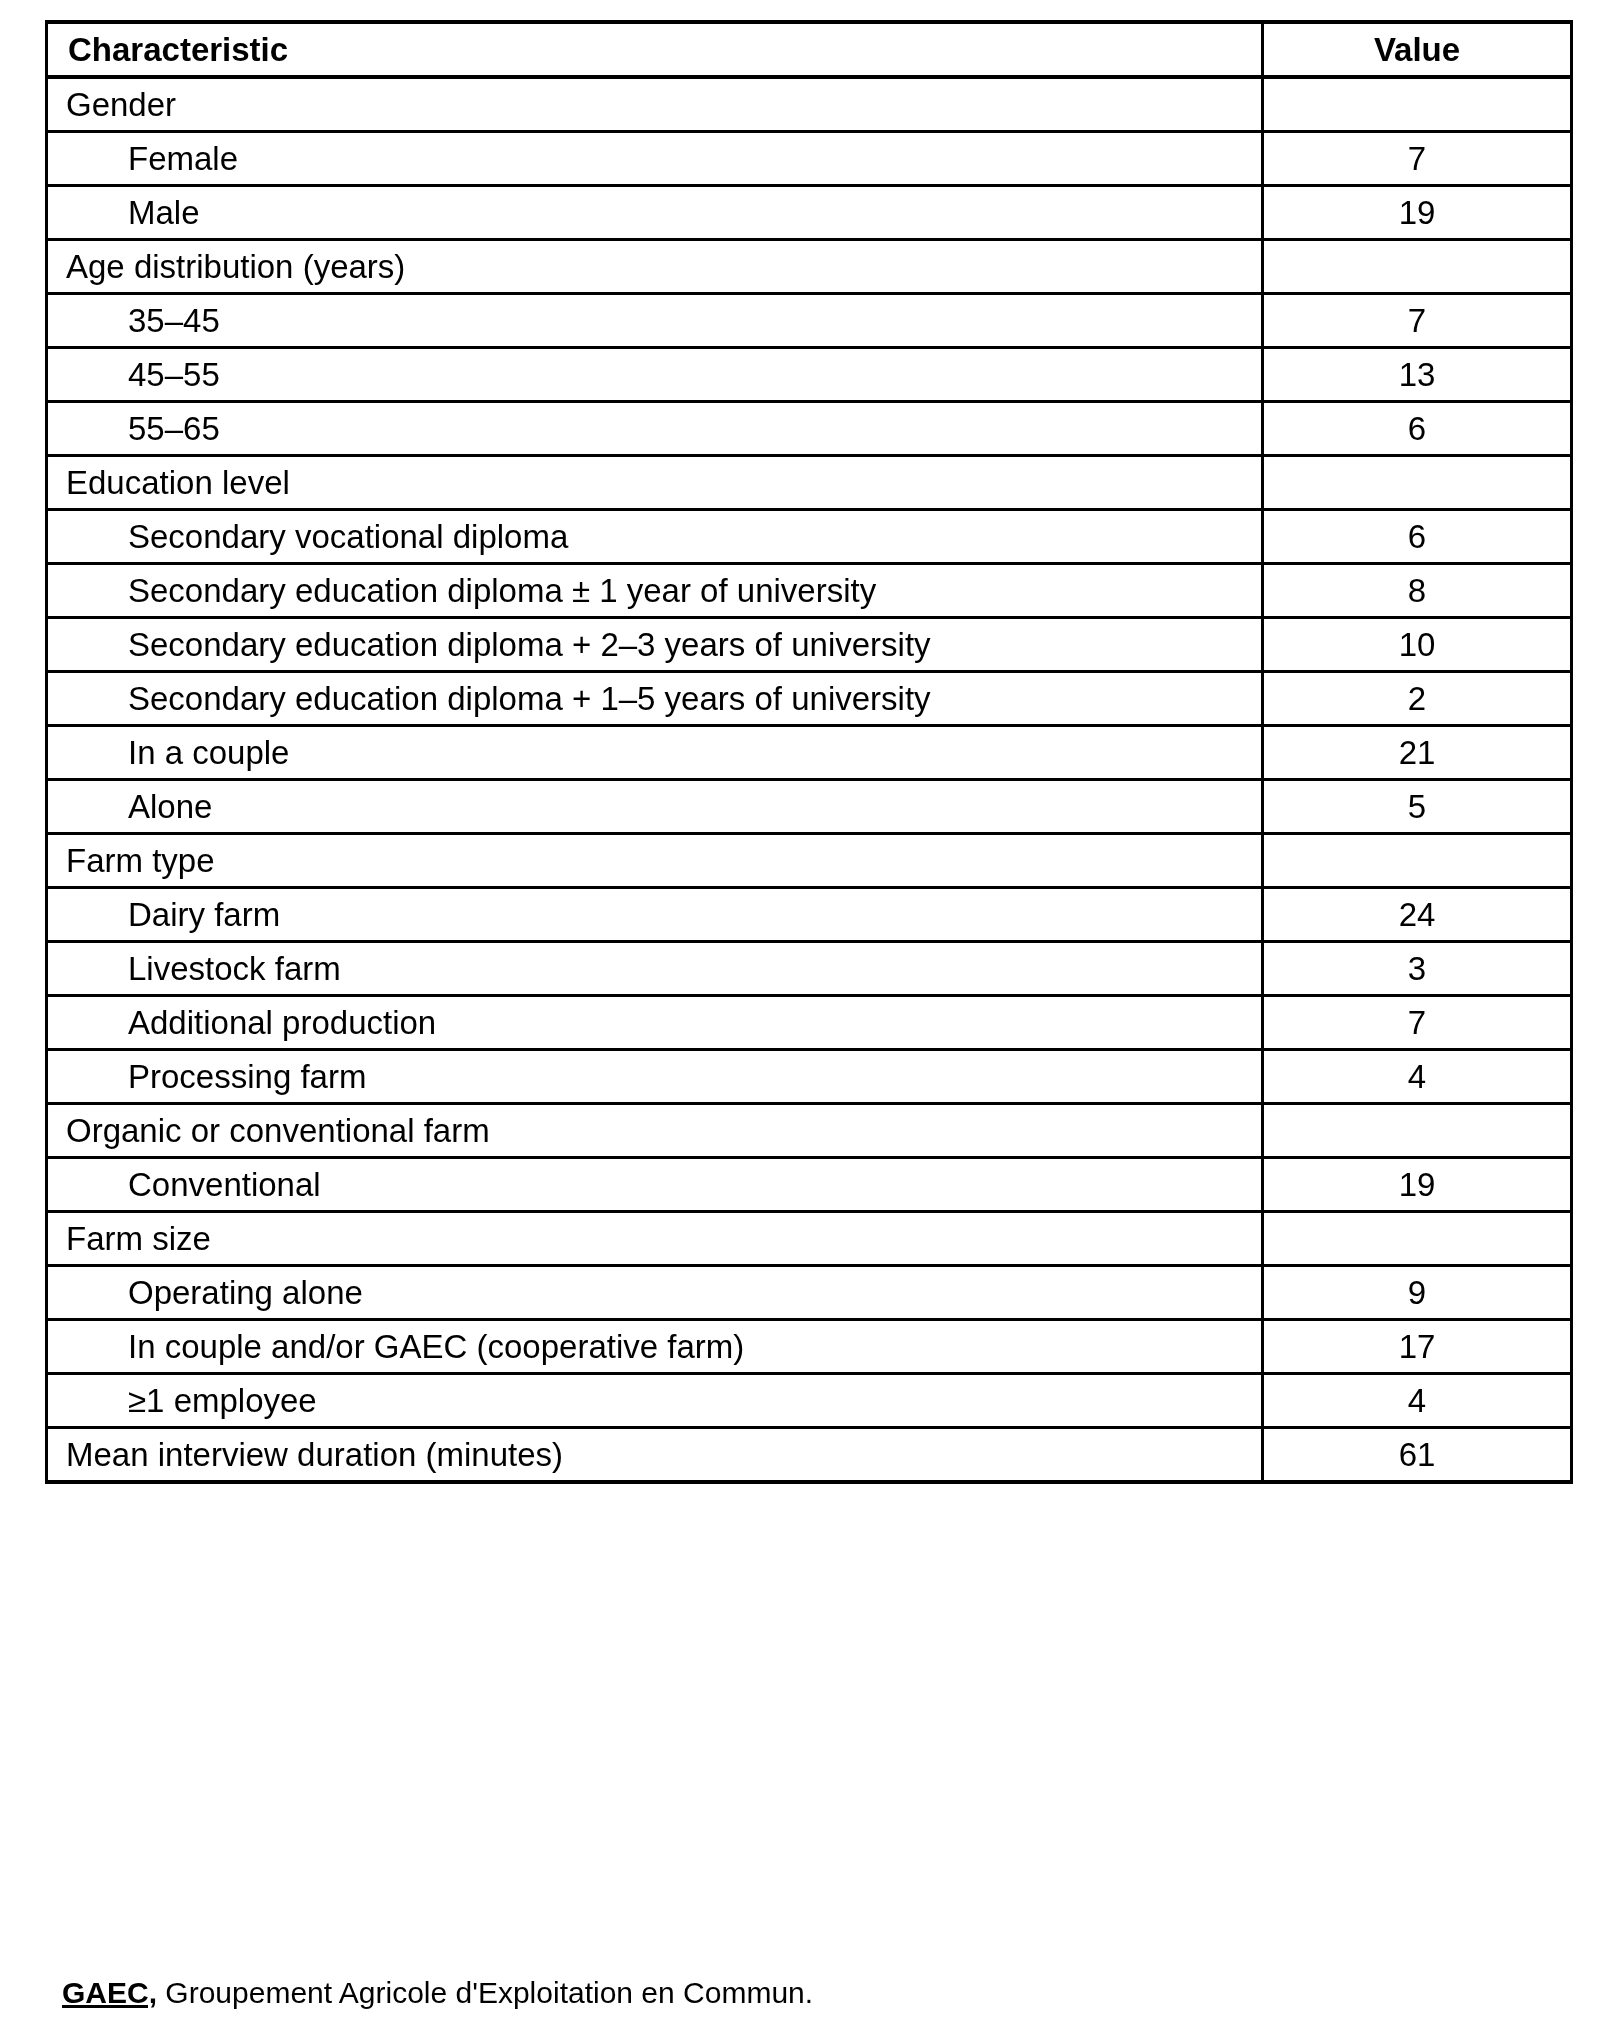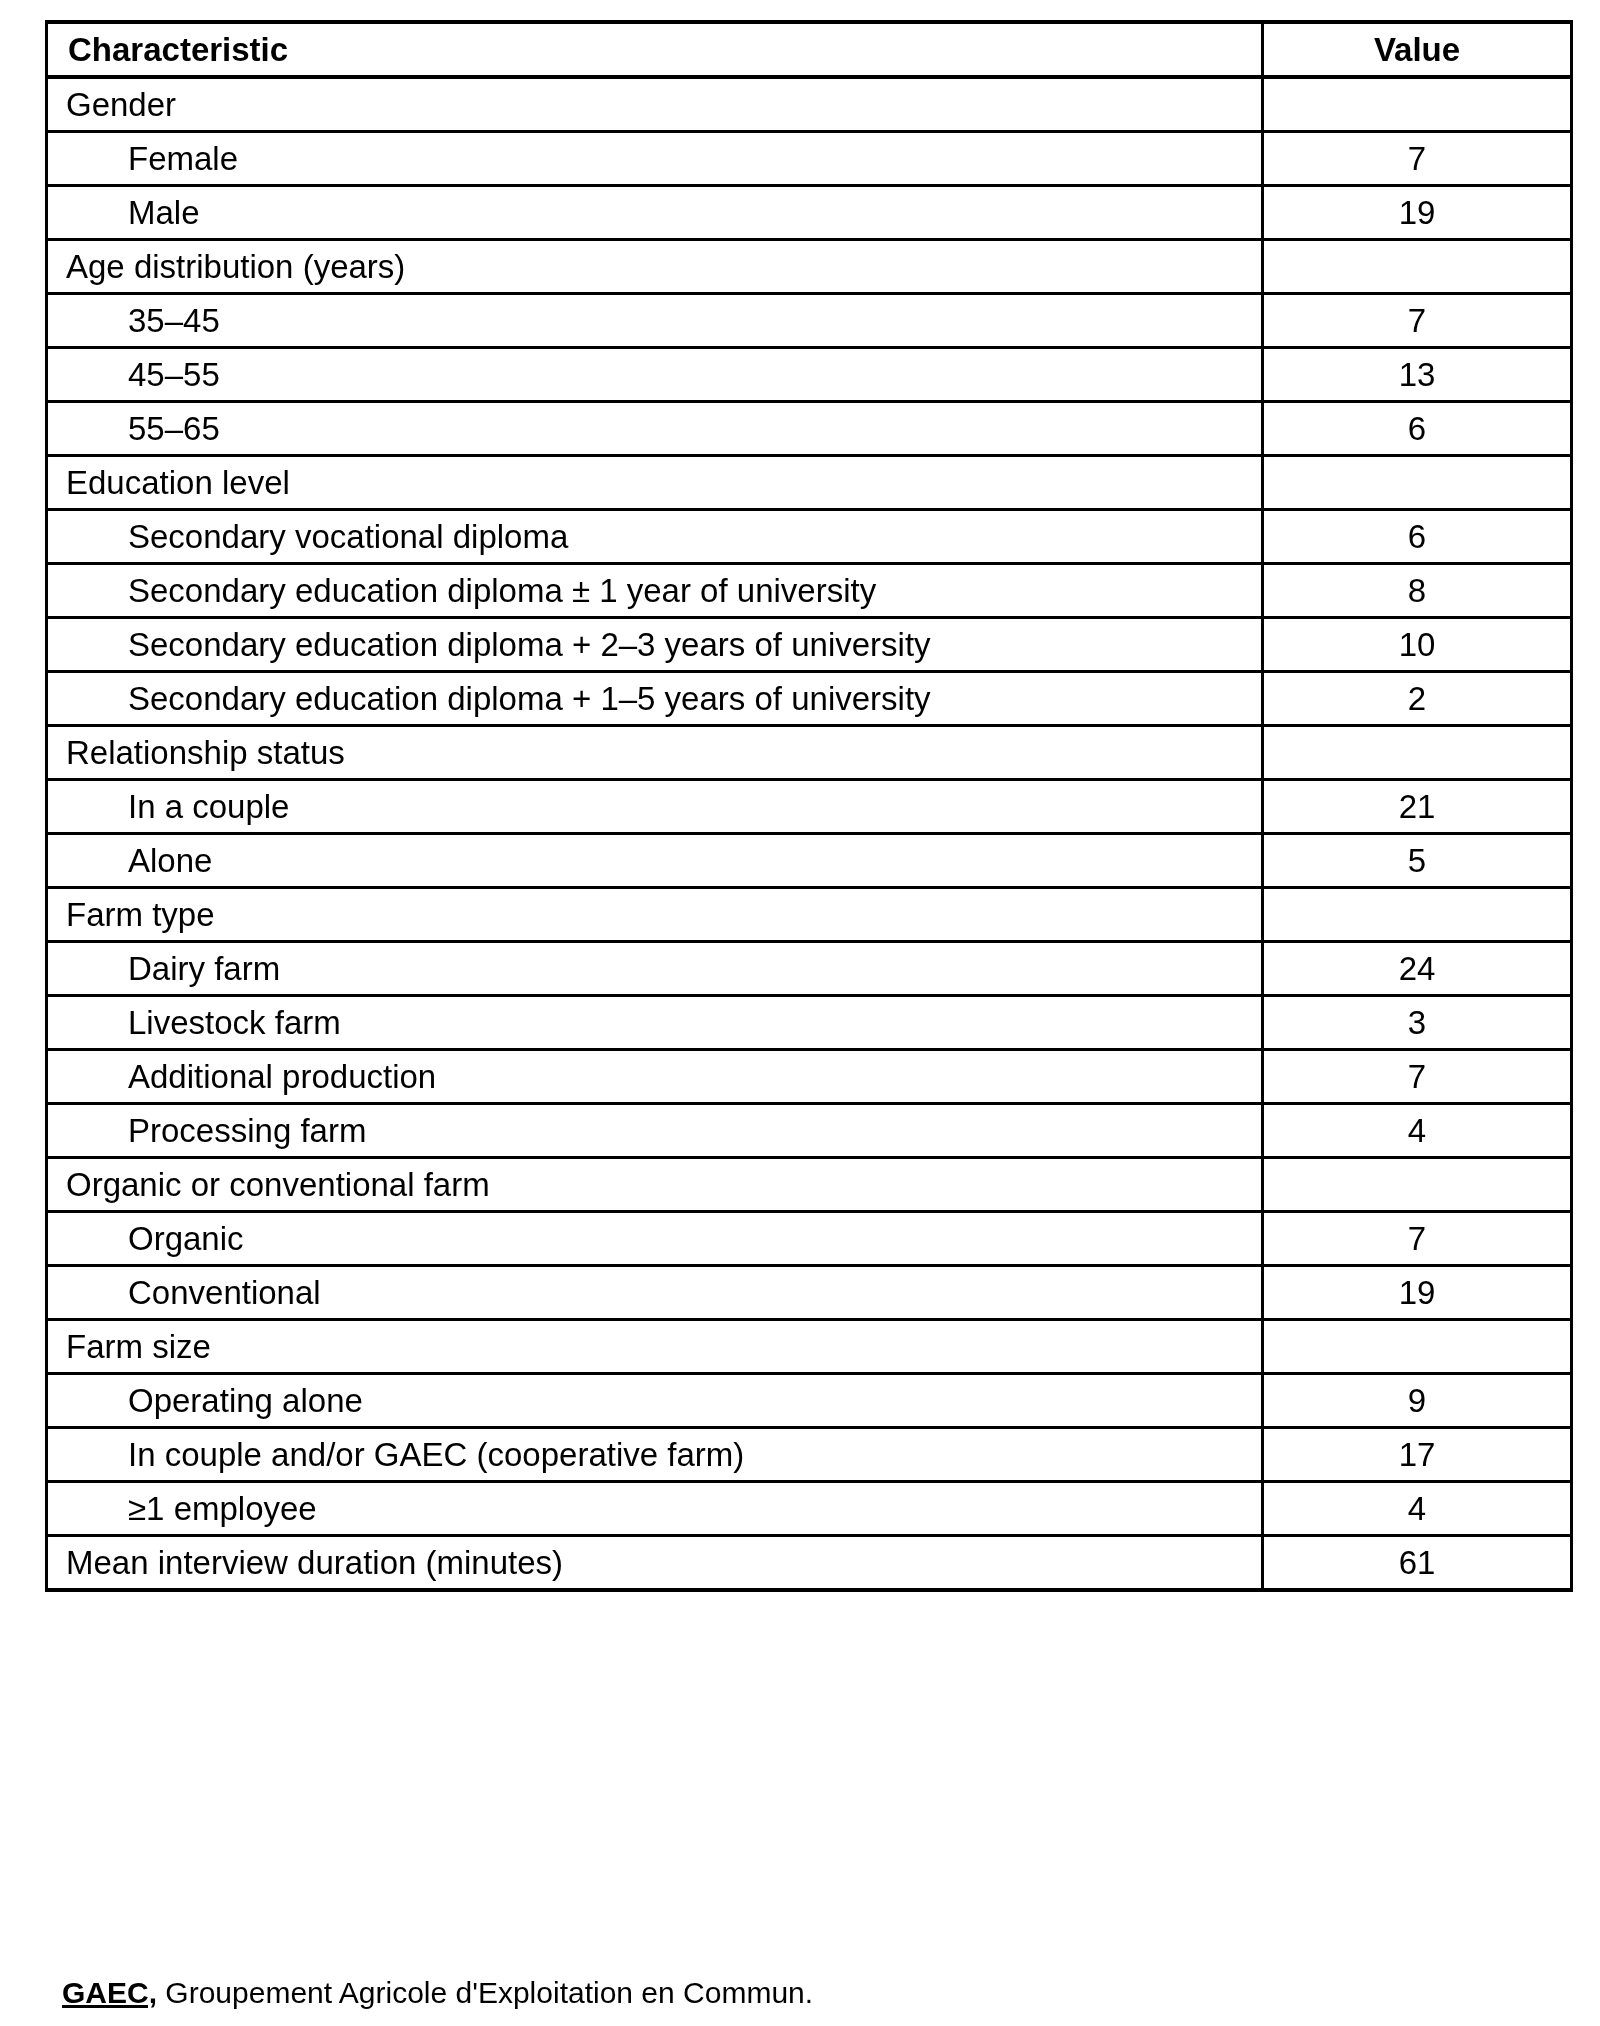--- a/index.html
+++ b/index.html
@@ -151,24 +151,20 @@
           </tr>
           <tr>
             <td class="cell-char sub">Secondary education diploma + 2–3 years of university</td>
             <td class="cell-val">10</td>
           </tr>
           <tr>
             <td class="cell-char sub">Secondary education diploma + 1–5 years of university</td>
             <td class="cell-val">2</td>
           </tr>
           <tr>
-            <td class="cell-char group">Relationship status</td>
-            <td class="cell-val"></td>
-          </tr>
-          <tr>
             <td class="cell-char sub">In a couple</td>
             <td class="cell-val">21</td>
           </tr>
           <tr>
             <td class="cell-char sub">Alone</td>
             <td class="cell-val">5</td>
           </tr>
           <tr>
             <td class="cell-char group">Farm type</td>
             <td class="cell-val"></td>
@@ -185,24 +181,20 @@
             <td class="cell-char sub">Additional production</td>
             <td class="cell-val">7</td>
           </tr>
           <tr>
             <td class="cell-char sub">Processing farm</td>
             <td class="cell-val">4</td>
           </tr>
           <tr>
             <td class="cell-char group">Organic or conventional farm</td>
             <td class="cell-val"></td>
-          </tr>
-          <tr>
-            <td class="cell-char sub">Organic</td>
-            <td class="cell-val">7</td>
           </tr>
           <tr>
             <td class="cell-char sub">Conventional</td>
             <td class="cell-val">19</td>
           </tr>
           <tr>
             <td class="cell-char group">Farm size</td>
             <td class="cell-val"></td>
           </tr>
           <tr>

